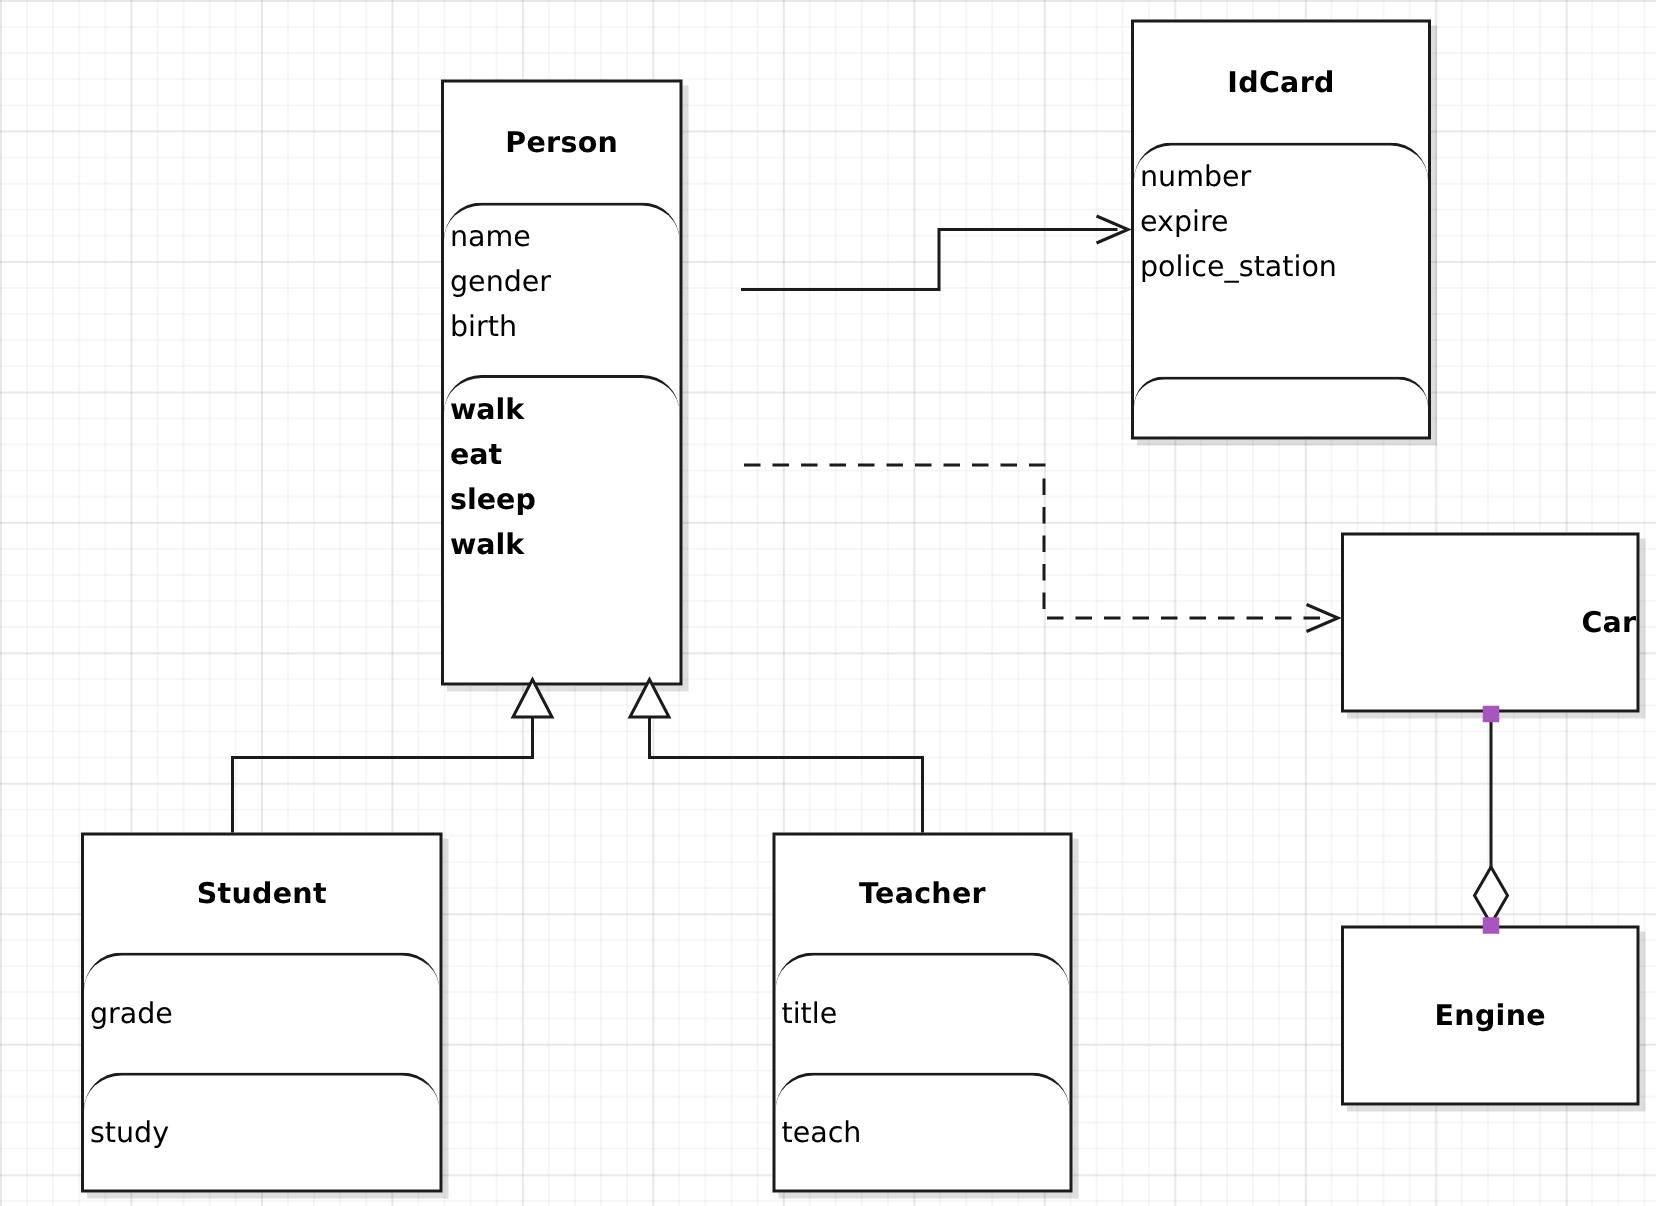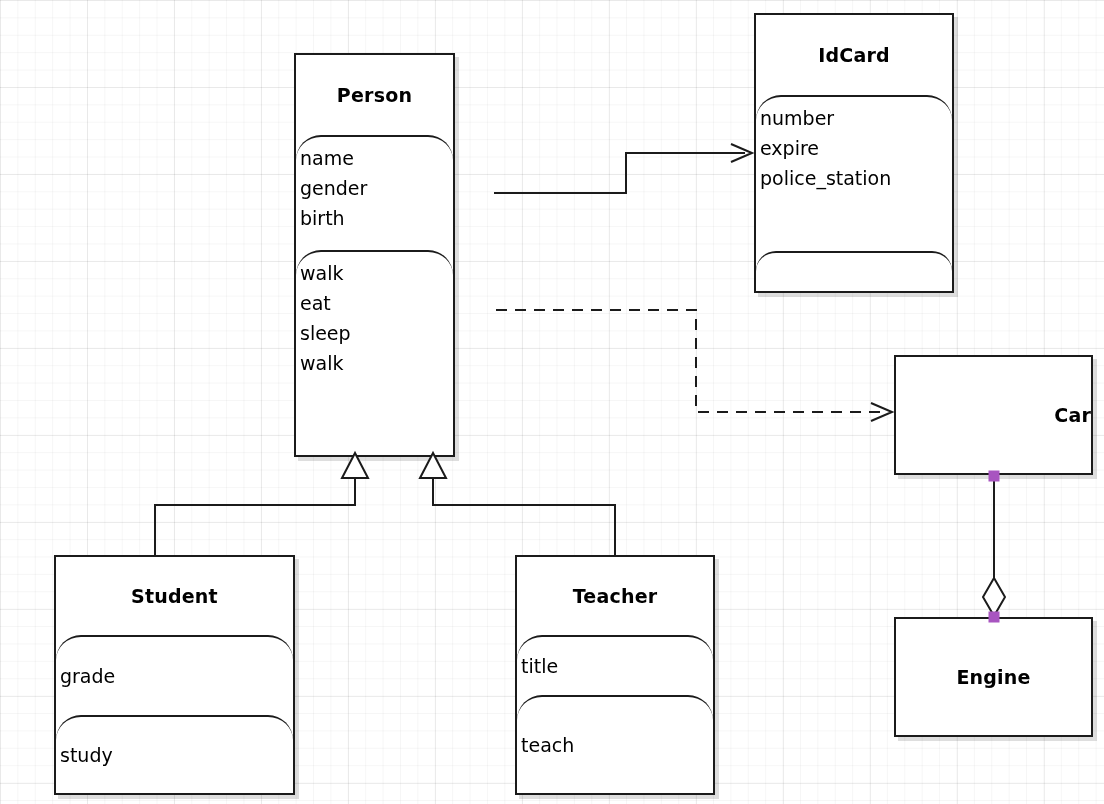--- a/index.html
+++ b/index.html
@@ -85,21 +85,21 @@
 
 <div id="canvas">
 
   <div class="uml-class" style="left:294px; top:53px; width:161px; height:404px;">
     <div class="compartment class-title" style="height:80px;">Person</div>
     <div class="compartment member-list" style="height:115px;">
       <div class="member">name</div>
       <div class="member">gender</div>
       <div class="member">birth</div>
     </div>
-    <div class="compartment member-list" style="flex:1 1 auto;">
+    <div class="compartment member-list" style="flex:1 1 auto;font-weight:bold;">
       <div class="member">walk</div>
       <div class="member">eat</div>
       <div class="member">sleep</div>
       <div class="member">walk</div>
     </div>
   </div>
 
   <div class="uml-class" style="left:754px; top:13px; width:200px; height:280px;">
     <div class="compartment class-title" style="height:80px;">IdCard</div>
     <div class="compartment member-list" style="flex:1 1 auto;">
@@ -115,21 +115,21 @@
     <div class="compartment member-list single" style="height:80px;">
       <div class="member">grade</div>
     </div>
     <div class="compartment member-list single" style="flex:1 1 auto;">
       <div class="member">study</div>
     </div>
   </div>
 
   <div class="uml-class" style="left:515px; top:555px; width:200px; height:240px;">
     <div class="compartment class-title" style="height:78px;">Teacher</div>
-    <div class="compartment member-list single" style="height:60px;">
+    <div class="compartment member-list single" style="height:80px;">
       <div class="member">title</div>
     </div>
     <div class="compartment member-list single" style="flex:1 1 auto;">
       <div class="member">teach</div>
     </div>
   </div>
 
   <div class="uml-class" style="left:894px; top:355px; width:199px; height:120px;align-items:flex-end;">
     <div class="compartment class-title" style="flex:1 1 auto;">Car</div>
   </div>

